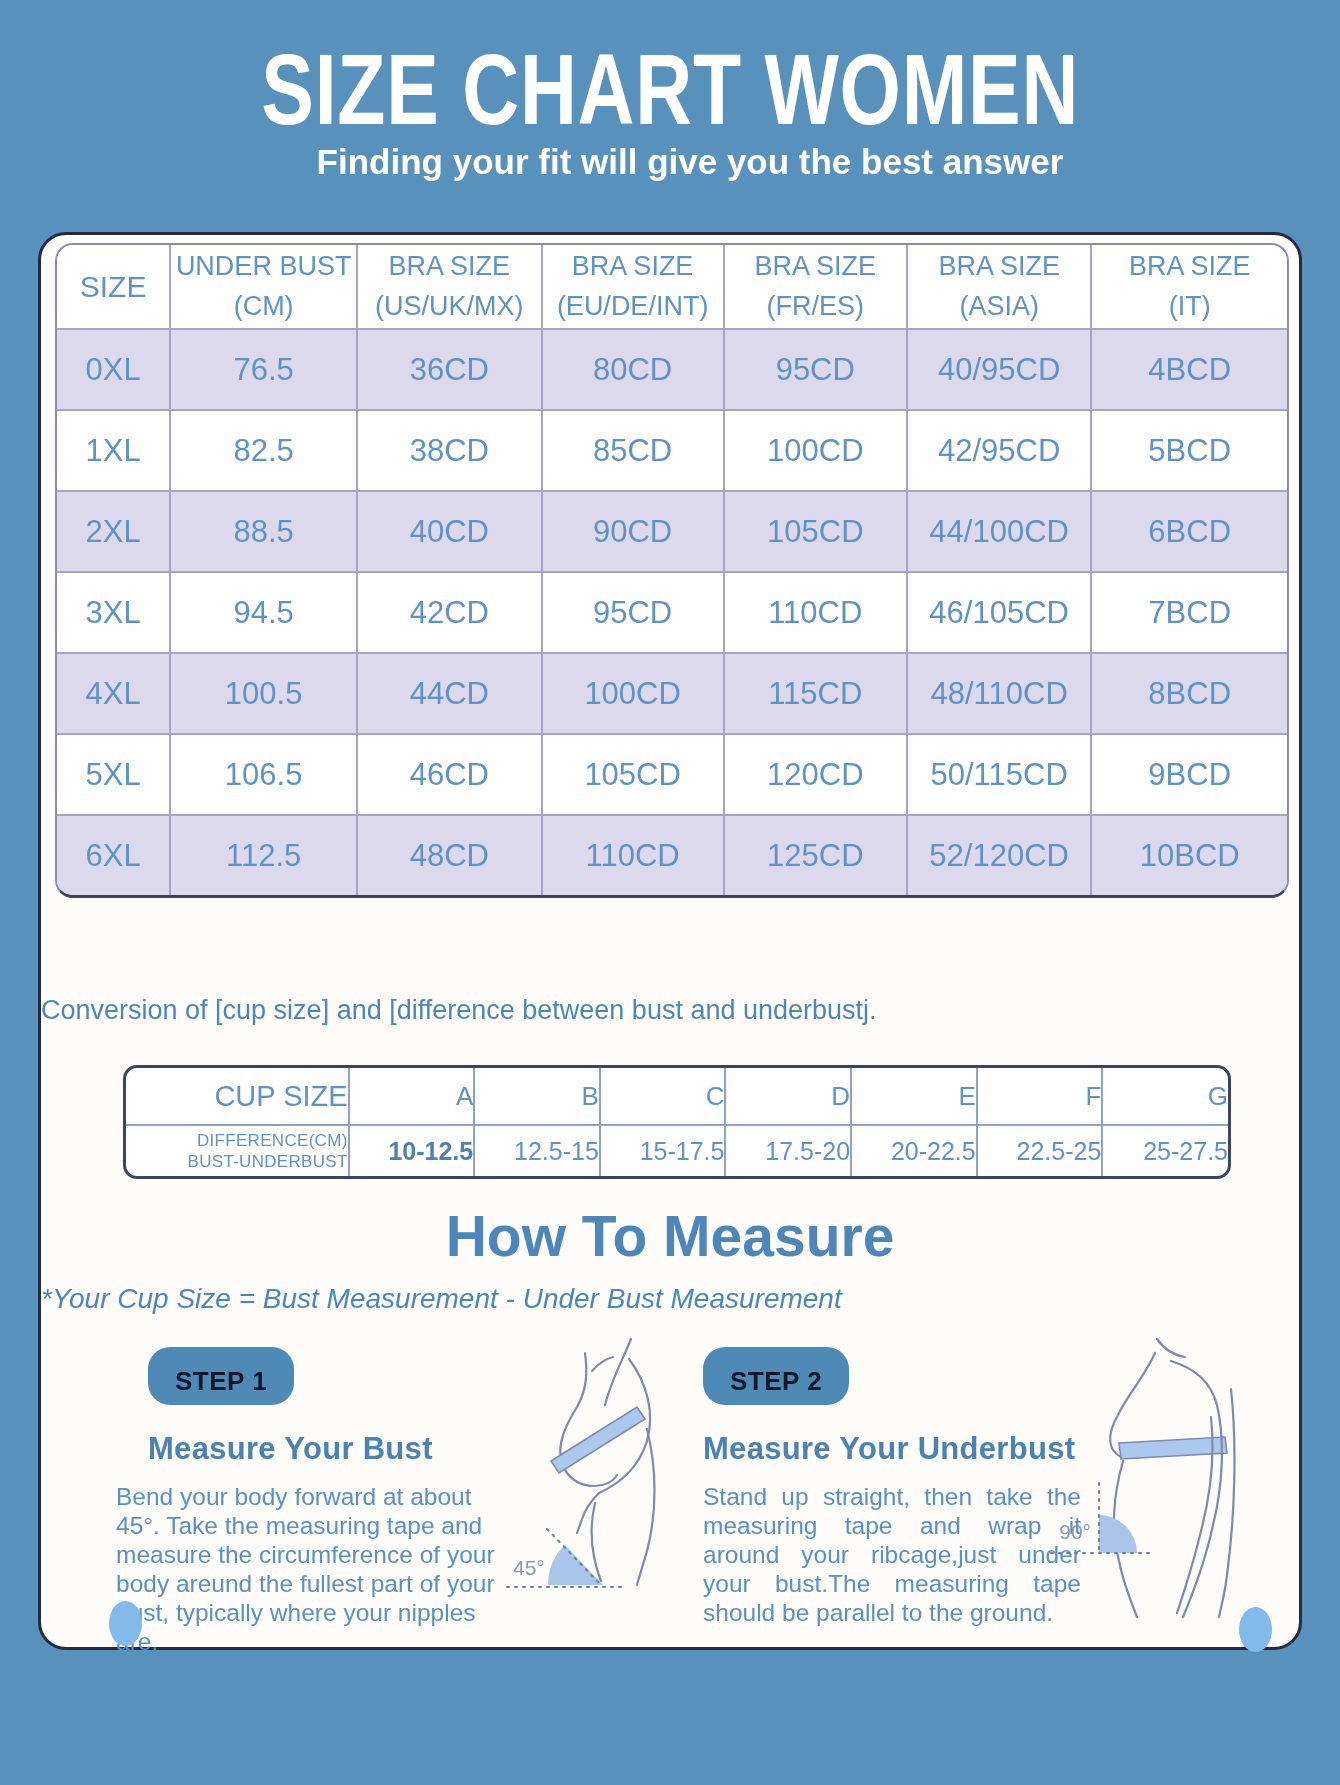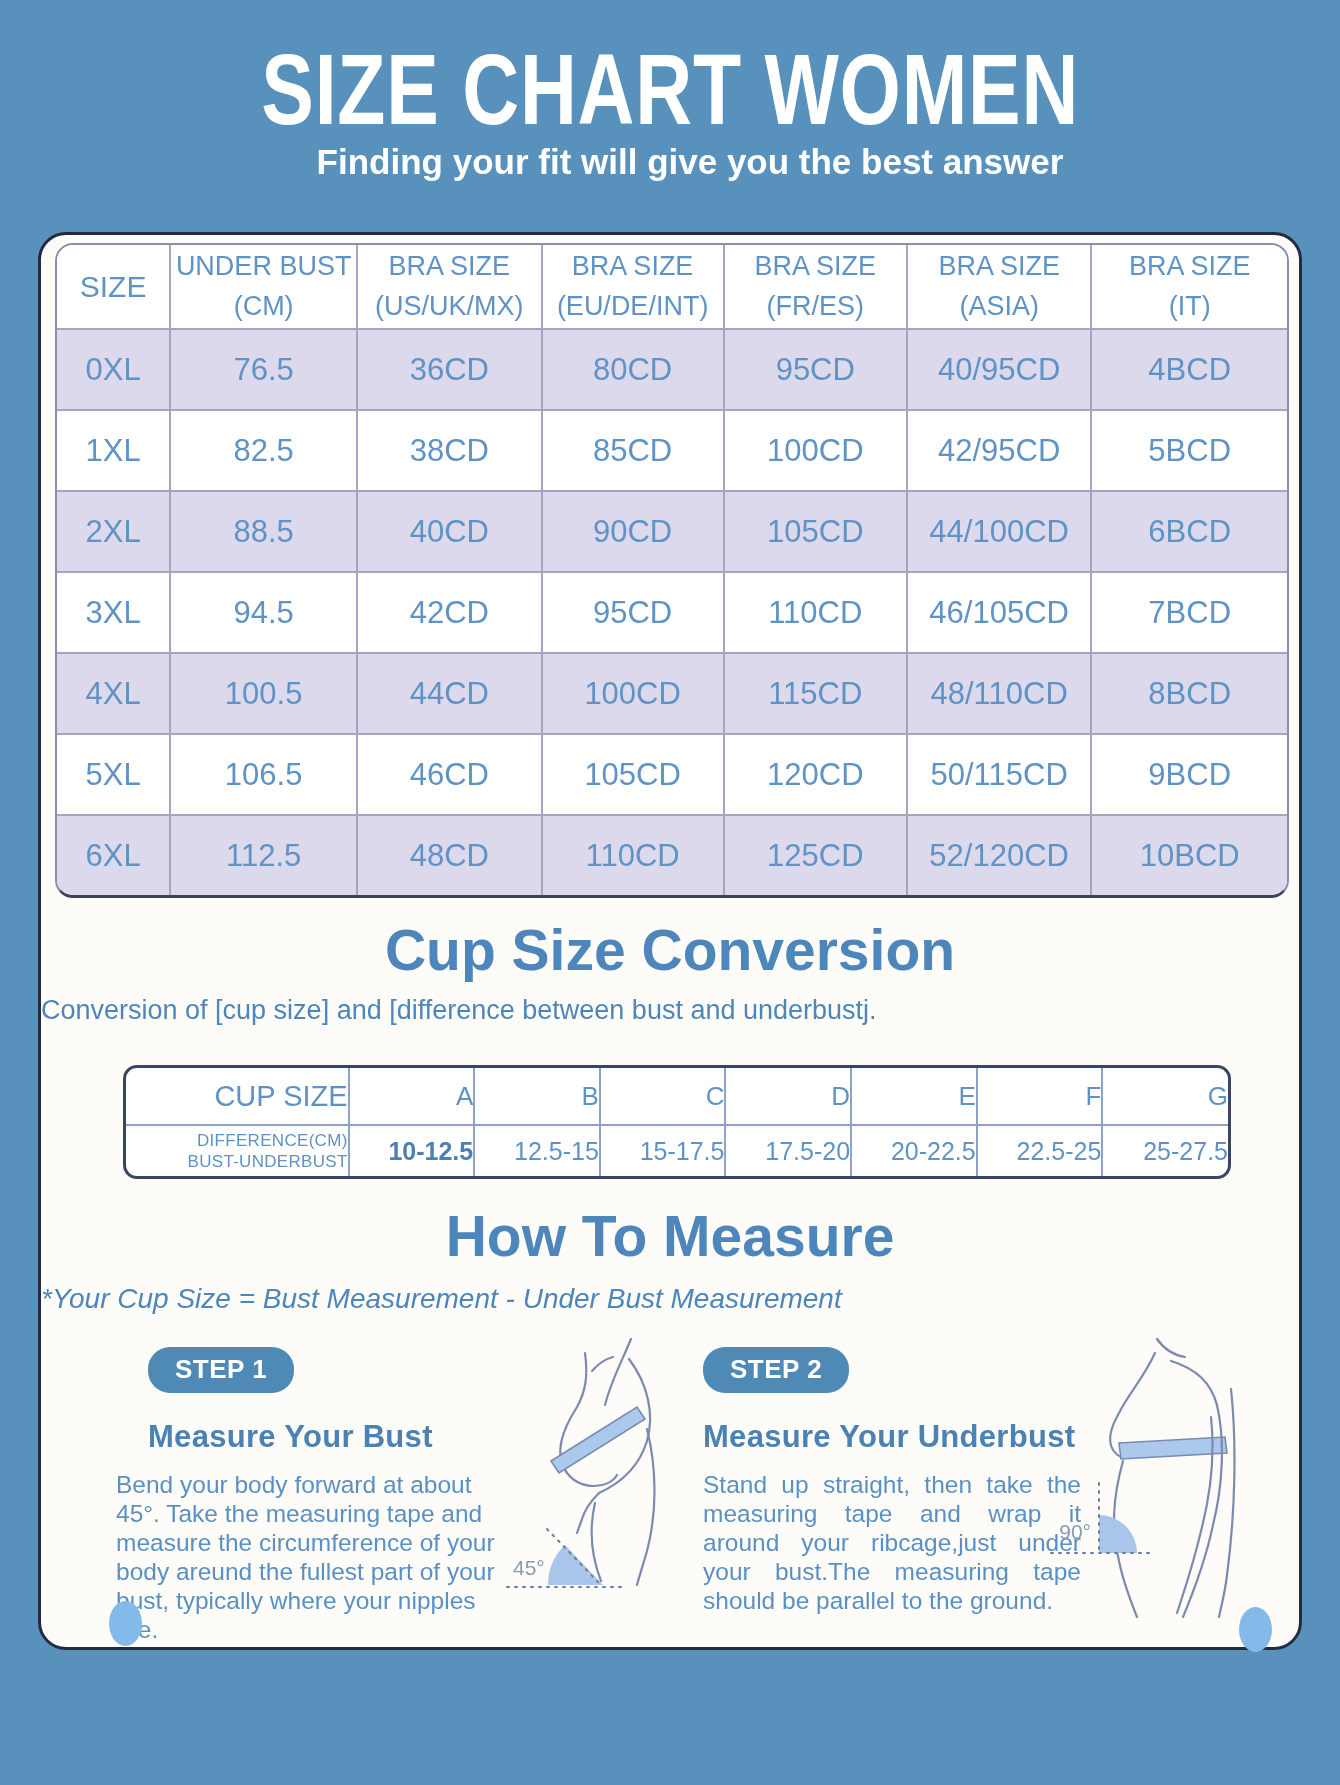--- a/index.html
+++ b/index.html
@@ -46,21 +46,21 @@
   .cup-table th.cup-head{font-size:29px;}
   .cup-table td{height:50px;font-size:25px;border-radius:24px;}
   .cup-table th + th,.cup-table td + td{border-left:2px solid #8ea2c2;}
   .cup-table td.diff-label{font-size:17px;line-height:1.25;letter-spacing:0.3px;}
   .cup-table td.bold-val{font-weight:bold;color:#4d7fb3;}
 
   
   .step{position:absolute;top:1112px;}
   .step-1{left:70px;width:430px;}
   .step-2{left:625px;width:418px;}
-  .step-badge{display:inline-block;margin-left:37px;background:var(--badge-bg,#4f8ab7);color:#ffffff;font-size:26px;font-weight:bold;padding:7px 27px 8px;border-radius:22px;letter-spacing:0.5px;}
+  .step-badge{display:inline-block;margin-left:37px;background:var(--badge-bg,#4f8ab7);color:#0f172a;font-size:26px;font-weight:bold;padding:19px 27px 8px;border-radius:22px;letter-spacing:0.5px;}
   .step-heading{margin:26px 0 0 37px;color:var(--heading-text,#4b82b3);font-size:31px;font-weight:bold;letter-spacing:0.3px;}
   .step-text{margin:16px 0 0 5px;color:var(--body-text,#5a90c3);font-size:24.5px;line-height:1.18;}
   .step-1 .step-text{width:400px;}
   .step-2 .step-text{margin-left:37px;width:378px;text-align:justify;}
 
   .illus{position:absolute;}
   .illus-1{left:448px;top:1098px;}
   .illus-2{left:958px;top:1090px;}
   .figline{fill:none;stroke:var(--figure-line,#7c8aae);stroke-width:2.2;stroke-linecap:round;}
   .tape{fill:var(--tape-fill,#abc9ec);stroke:var(--figure-line,#7c8aae);stroke-width:1.6;}
@@ -183,21 +183,20 @@
               <td>48CD</td>
               <td>110CD</td>
               <td>125CD</td>
               <td>52/120CD</td>
               <td>10BCD</td>
             </tr>
           </tbody>
       </table>
     </div>
 
-    <div class="section-title cup-title">Cup Size Conversion</div>
     <div class="section-subtitle cup-subtitle">Conversion of [cup size] and [difference between bust and underbustj.</div>
 
     <div class="cup-table-wrap">
       <table class="cup-table">
         <colgroup>
           <col style="width:20.2%">
             <col style="width:11.4%">
             <col style="width:11.4%">
             <col style="width:11.4%">
           <col style="width:11.4%">

